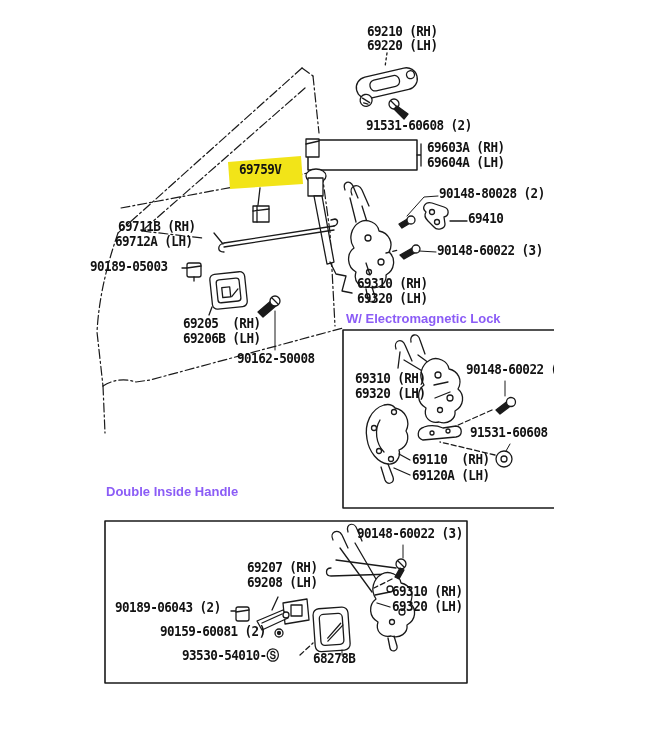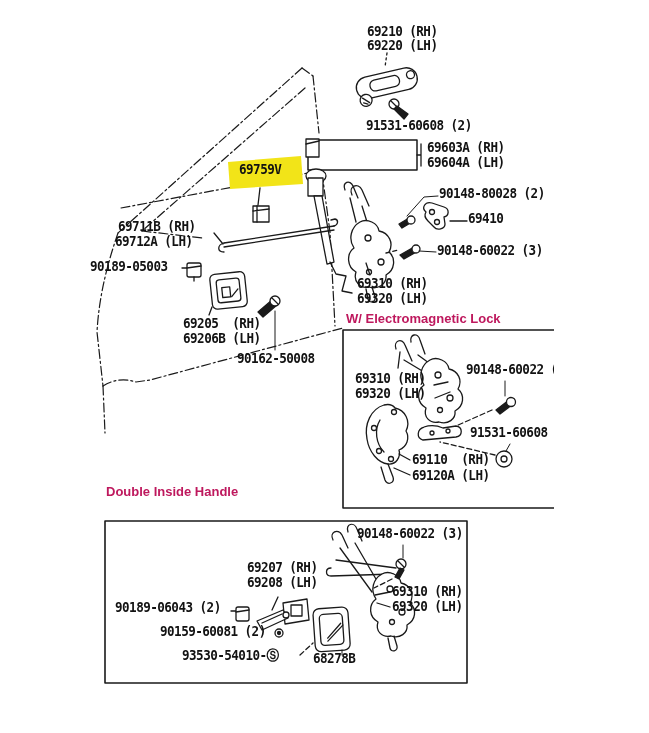--- a/index.html
+++ b/index.html
@@ -3,21 +3,21 @@
 <meta charset="utf-8">
 <style>
   html,body{margin:0;padding:0;background:#ffffff;}
   #stage{position:relative;width:554px;height:733px;background:#fff;overflow:hidden;
          font-family:"DejaVu Sans Mono",monospace;}
   #lineart{position:absolute;left:0;top:0;z-index:1;}
   .lbl{position:absolute;z-index:2;font:bold 14px "DejaVu Sans Mono",monospace;
        letter-spacing:-0.6px;color:#121212;white-space:pre;line-height:15px;
        transform:scaleX(.9);transform-origin:0 0;}
   .sec{position:absolute;z-index:2;font:bold 13px "Liberation Sans","DejaVu Sans",sans-serif;
-       color:#be185d;white-space:pre;}
+       color:#8b5cf6;white-space:pre;}
 </style>
 </head>
 <body>
 
 <div id="stage">
 
 <svg id="lineart" width="649" height="733" viewBox="0 0 649 733" fill="none" stroke="#1a1a1a" stroke-width="1.3" stroke-linecap="round" stroke-linejoin="round">
 
   <g stroke-dasharray="9 3 2 3" stroke-width="1.2">
     <path d="M302,68 L313,76"></path>

